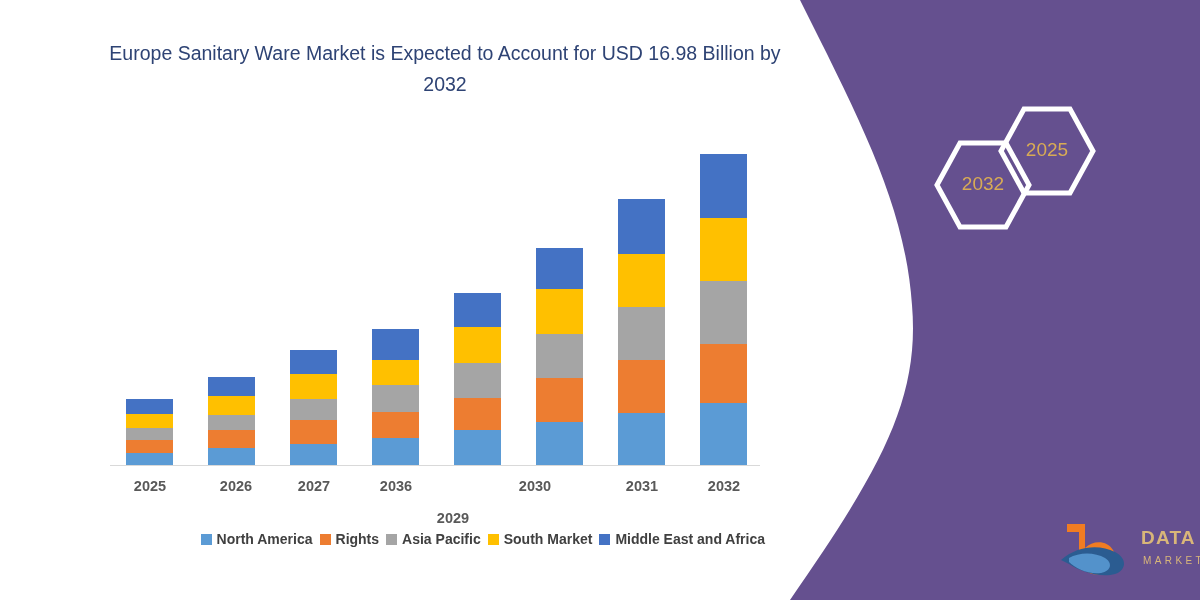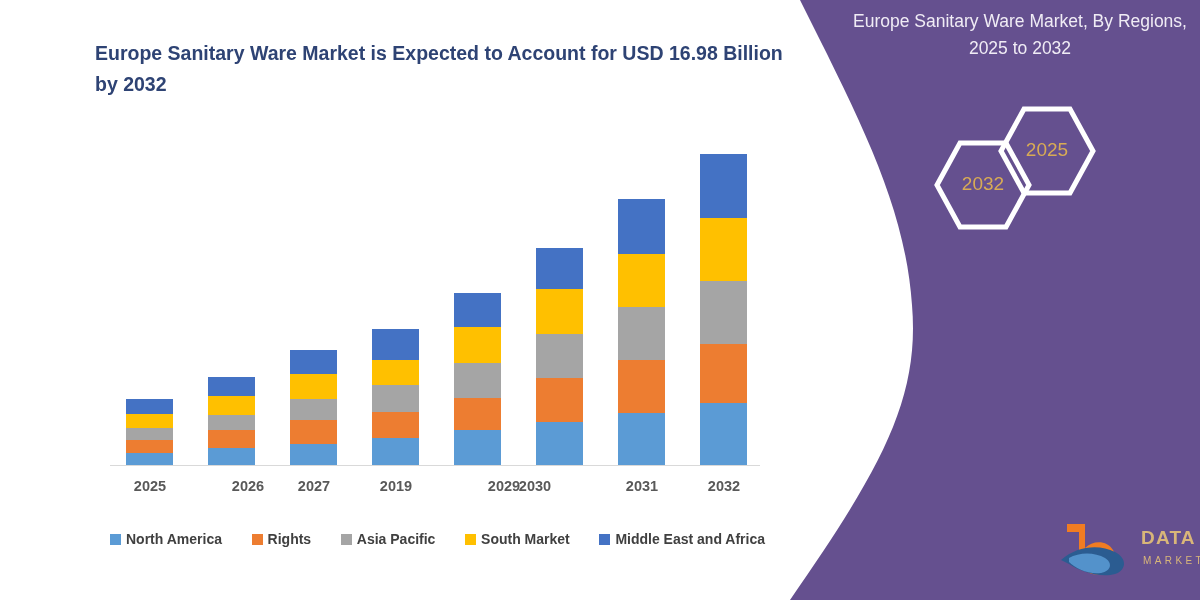--- a/index.html
+++ b/index.html
@@ -29,39 +29,39 @@
   }
   .brand{
     position:absolute;top:258px;left:0;width:360px;text-align:center;
     color:#d9b679;font-size:19.5px;line-height:30px;letter-spacing:.6px;
   }
   .logo{position:absolute;top:518px;left:215px;width:230px;height:62px;}
 
   
   .chart-title{
     position:absolute;top:38px;left:95px;width:700px;
-    color:#2e4374;
-    font-size:19.5px;line-height:31px;font-weight:700;
+    text-align:center;color:#2e4374;
+    font-size:19.5px;line-height:31px;font-weight:400;
   }
   .plot{position:absolute;left:0;top:0;width:790px;height:600px;}
   .axis-line{
     position:absolute;left:110px;top:465px;width:650px;height:1px;
     background:#d9d9d9;
   }
   .bar{position:absolute;width:47px;}
   .seg{width:100%;}
   .xlabel{
     position:absolute;top:478px;width:80px;text-align:center;
     color:#595959;font-size:14.5px;font-weight:bold;
   }
 
   
   .legend{
     position:absolute;left:110px;top:531px;width:655px;
-    display:flex;justify-content:space-between;align-items:center;gap:13px;
+    display:flex;justify-content:flex-end;align-items:center;gap:7px;
   }
   .legend-item{display:flex;align-items:center;gap:5px;}
   .legend-swatch{width:11px;height:11px;display:inline-block;}
   .legend-text{color:#404040;font-size:14px;font-weight:bold;white-space:nowrap;}
 
   
   .footer{position:absolute;top:569px;left:0;width:790px;height:20px;}
   .foot-left{
     position:absolute;left:96px;top:0;color:#333;
     font-family:"Liberation Serif", serif;font-size:10.5px;white-space:nowrap;
@@ -133,24 +133,24 @@
         <div class="bar" style="left: 700px; top: 153.9px; height: 311.1px;">
           <div class="seg" style="height: 64.26px; background: rgb(68, 114, 196);"></div>
           <div class="seg" style="height: 63.24px; background: rgb(255, 192, 0);"></div>
           <div class="seg" style="height: 62.22px; background: rgb(165, 165, 165);"></div>
           <div class="seg" style="height: 59.16px; background: rgb(237, 125, 49);"></div>
           <div class="seg" style="height: 62.22px; background: rgb(91, 155, 213);"></div>
         </div>
       </div>
     <div id="xlabels">
         <div class="xlabel" style="left: 110px;">2025</div>
-        <div class="xlabel" style="left: 208px;">2026</div>
+        <div class="xlabel" style="left: 196px;">2026</div>
         <div class="xlabel" style="left: 274px;">2027</div>
-        <div class="xlabel" style="left: 356px;">2019</div>
-        <div class="xlabel" style="left: 464px;">2029</div>
+        <div class="xlabel" style="left: 356px;">2036</div>
+        <div class="xlabel" style="left: 413px; margin-top: 32px;">2029</div>
         <div class="xlabel" style="left: 495px;">2030</div>
         <div class="xlabel" style="left: 602px;">2031</div>
         <div class="xlabel" style="left: 684px;">2032</div>
       </div>
   </div>
 
   <div class="legend" id="legend">
       <div class="legend-item">
         <span class="legend-swatch" style="background: rgb(91, 155, 213);"></span>
         <span class="legend-text">North America</span>
@@ -174,21 +174,20 @@
     </div>
 
   <div class="footer">
   </div>
 
   <svg class="panel-svg" viewBox="0 0 440 600" preserveAspectRatio="none">
     <path d="M 40,0 L 440,0 L 440,600 L 30,600 C 120,470 160,400 152,305 C 145,205 100,120 40,0 Z" fill="#65508F"></path>
   </svg>
 
   <div class="panel-content">
-    <div class="panel-title">Europe Sanitary Ware Market, By Regions, 2025 to 2032</div>
 
     <div class="hex-wrap">
 
       <svg class="hex" style="left:72px;top:0;width:100px;height:92px;" viewBox="0 0 100 92">
         <polygon points="27,4 73,4 96,46 73,88 27,88 4,46" fill="none" stroke="#ffffff" stroke-width="5"></polygon>
       </svg>
       <div class="hex-label" style="left:72px;top:34px;width:100px;">2025</div>
 
       <svg class="hex" style="left:8px;top:34px;width:100px;height:92px;" viewBox="0 0 100 92">
         <polygon points="27,4 73,4 96,46 73,88 27,88 4,46" fill="none" stroke="#ffffff" stroke-width="5"></polygon>

